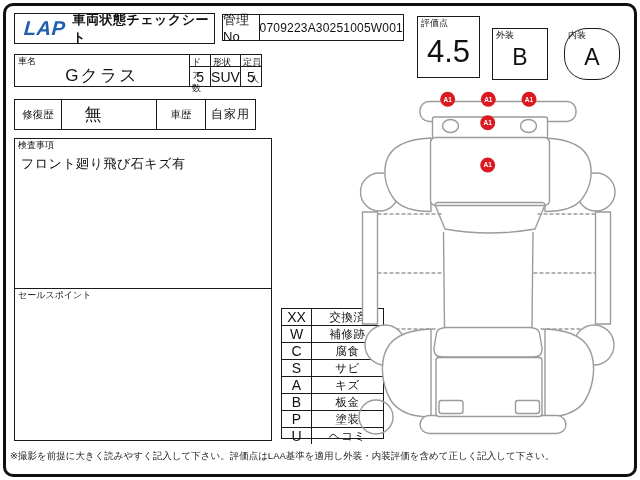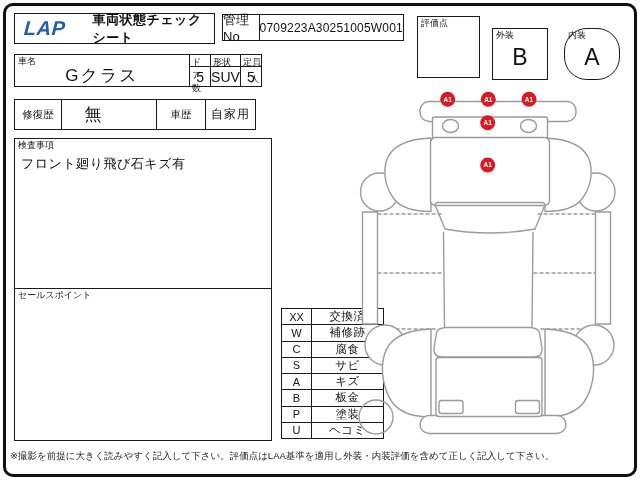--- a/index.html
+++ b/index.html
@@ -10,21 +10,21 @@
   .outer-border{
     position:absolute;left:3px;top:3px;right:3px;bottom:3px;
     border:3px solid #101010;border-radius:10px;pointer-events:none;
   }
   .box{position:absolute;border:1.5px solid #1a1a1a;background:#fff;box-sizing:border-box;}
   .lbl{font-size:9px;color:#111;line-height:1.1;}
 
   
   .hdr{left:14px;top:13px;width:201px;height:31px;display:flex;align-items:center;gap:7px;padding-left:9px;}
   .logo{font-size:20px;font-weight:800;font-style:italic;color:#1f5fae;letter-spacing:.5px;transform:skewX(-4deg);}
-  .title{font-size:13px;font-weight:bold;letter-spacing:.5px;margin-left:20px;}
+  .title{font-size:13px;font-weight:bold;letter-spacing:.5px;}
 
   .mgmt{left:222px;top:14px;width:182px;height:27px;display:flex;}
   .mgmt-label{width:45px;border-right:1.5px solid #1a1a1a;display:flex;align-items:center;justify-content:center;font-size:13px;}
   .mgmt-value{flex:1;display:flex;align-items:center;justify-content:center;font-size:12px;letter-spacing:.2px;}
 
   
   .scorebox{display:flex;flex-direction:column;}
   .scorebox .lbl{padding:2px 0 0 3px;}
   .score{left:417px;top:16px;width:63px;height:62px;}
   .score .val{flex:1;display:flex;align-items:center;justify-content:center;font-size:31px;line-height:1;padding-bottom:3px;}
@@ -56,21 +56,21 @@
   
   .insp{left:14px;top:138px;width:258px;height:151px;}
   .insp .lbl,.sales .lbl{position:absolute;left:3px;top:2px;}
   .insp .note{position:absolute;left:6px;top:16px;font-size:13px;letter-spacing:.5px;}
   .sales{left:14px;top:288px;width:258px;height:153px;padding-left:16px;}
 
   
   .legend{position:absolute;left:281px;top:308px;width:103px;height:131px;border:1.5px solid #1a1a1a;display:flex;flex-direction:column;box-sizing:border-box;background:#fff;}
   .legend-row{flex:1;display:flex;border-bottom:1px solid #1a1a1a;}
   .legend-row:last-child{border-bottom:none;}
-  .legend-code{width:29px;border-right:1px solid #1a1a1a;display:flex;align-items:center;justify-content:center;font-size:11px;}
+  .legend-code{width:29px;border-right:1px solid #1a1a1a;display:flex;align-items:center;justify-content:center;font-size:14px;}
   .legend-label{flex:1;display:flex;align-items:center;justify-content:center;font-size:11.5px;letter-spacing:.5px;}
 
   
   .footer-note{position:absolute;left:10px;top:450px;width:624px;font-size:9.5px;color:#222;white-space:nowrap;}
 
   
   .car-svg{position:absolute;left:358px;top:80px;width:280px;height:370px;}
 </style>
 </head>
 <body>
@@ -83,20 +83,21 @@
     <span class="title">車両状態チェックシート</span>
   </div>
 
   <div class="box mgmt">
     <span class="mgmt-label">管理No</span>
     <span class="mgmt-value">0709223A30251005W001</span>
   </div>
 
   <div class="box scorebox score">
     <span class="lbl">評価点</span>
+    <span class="val">4.5</span>
   </div>
   <div class="box scorebox ext">
     <span class="lbl">外装</span>
     <span class="val">B</span>
   </div>
   <div class="box scorebox int">
     <span class="lbl">内装</span>
     <span class="val">A</span>
   </div>
 

